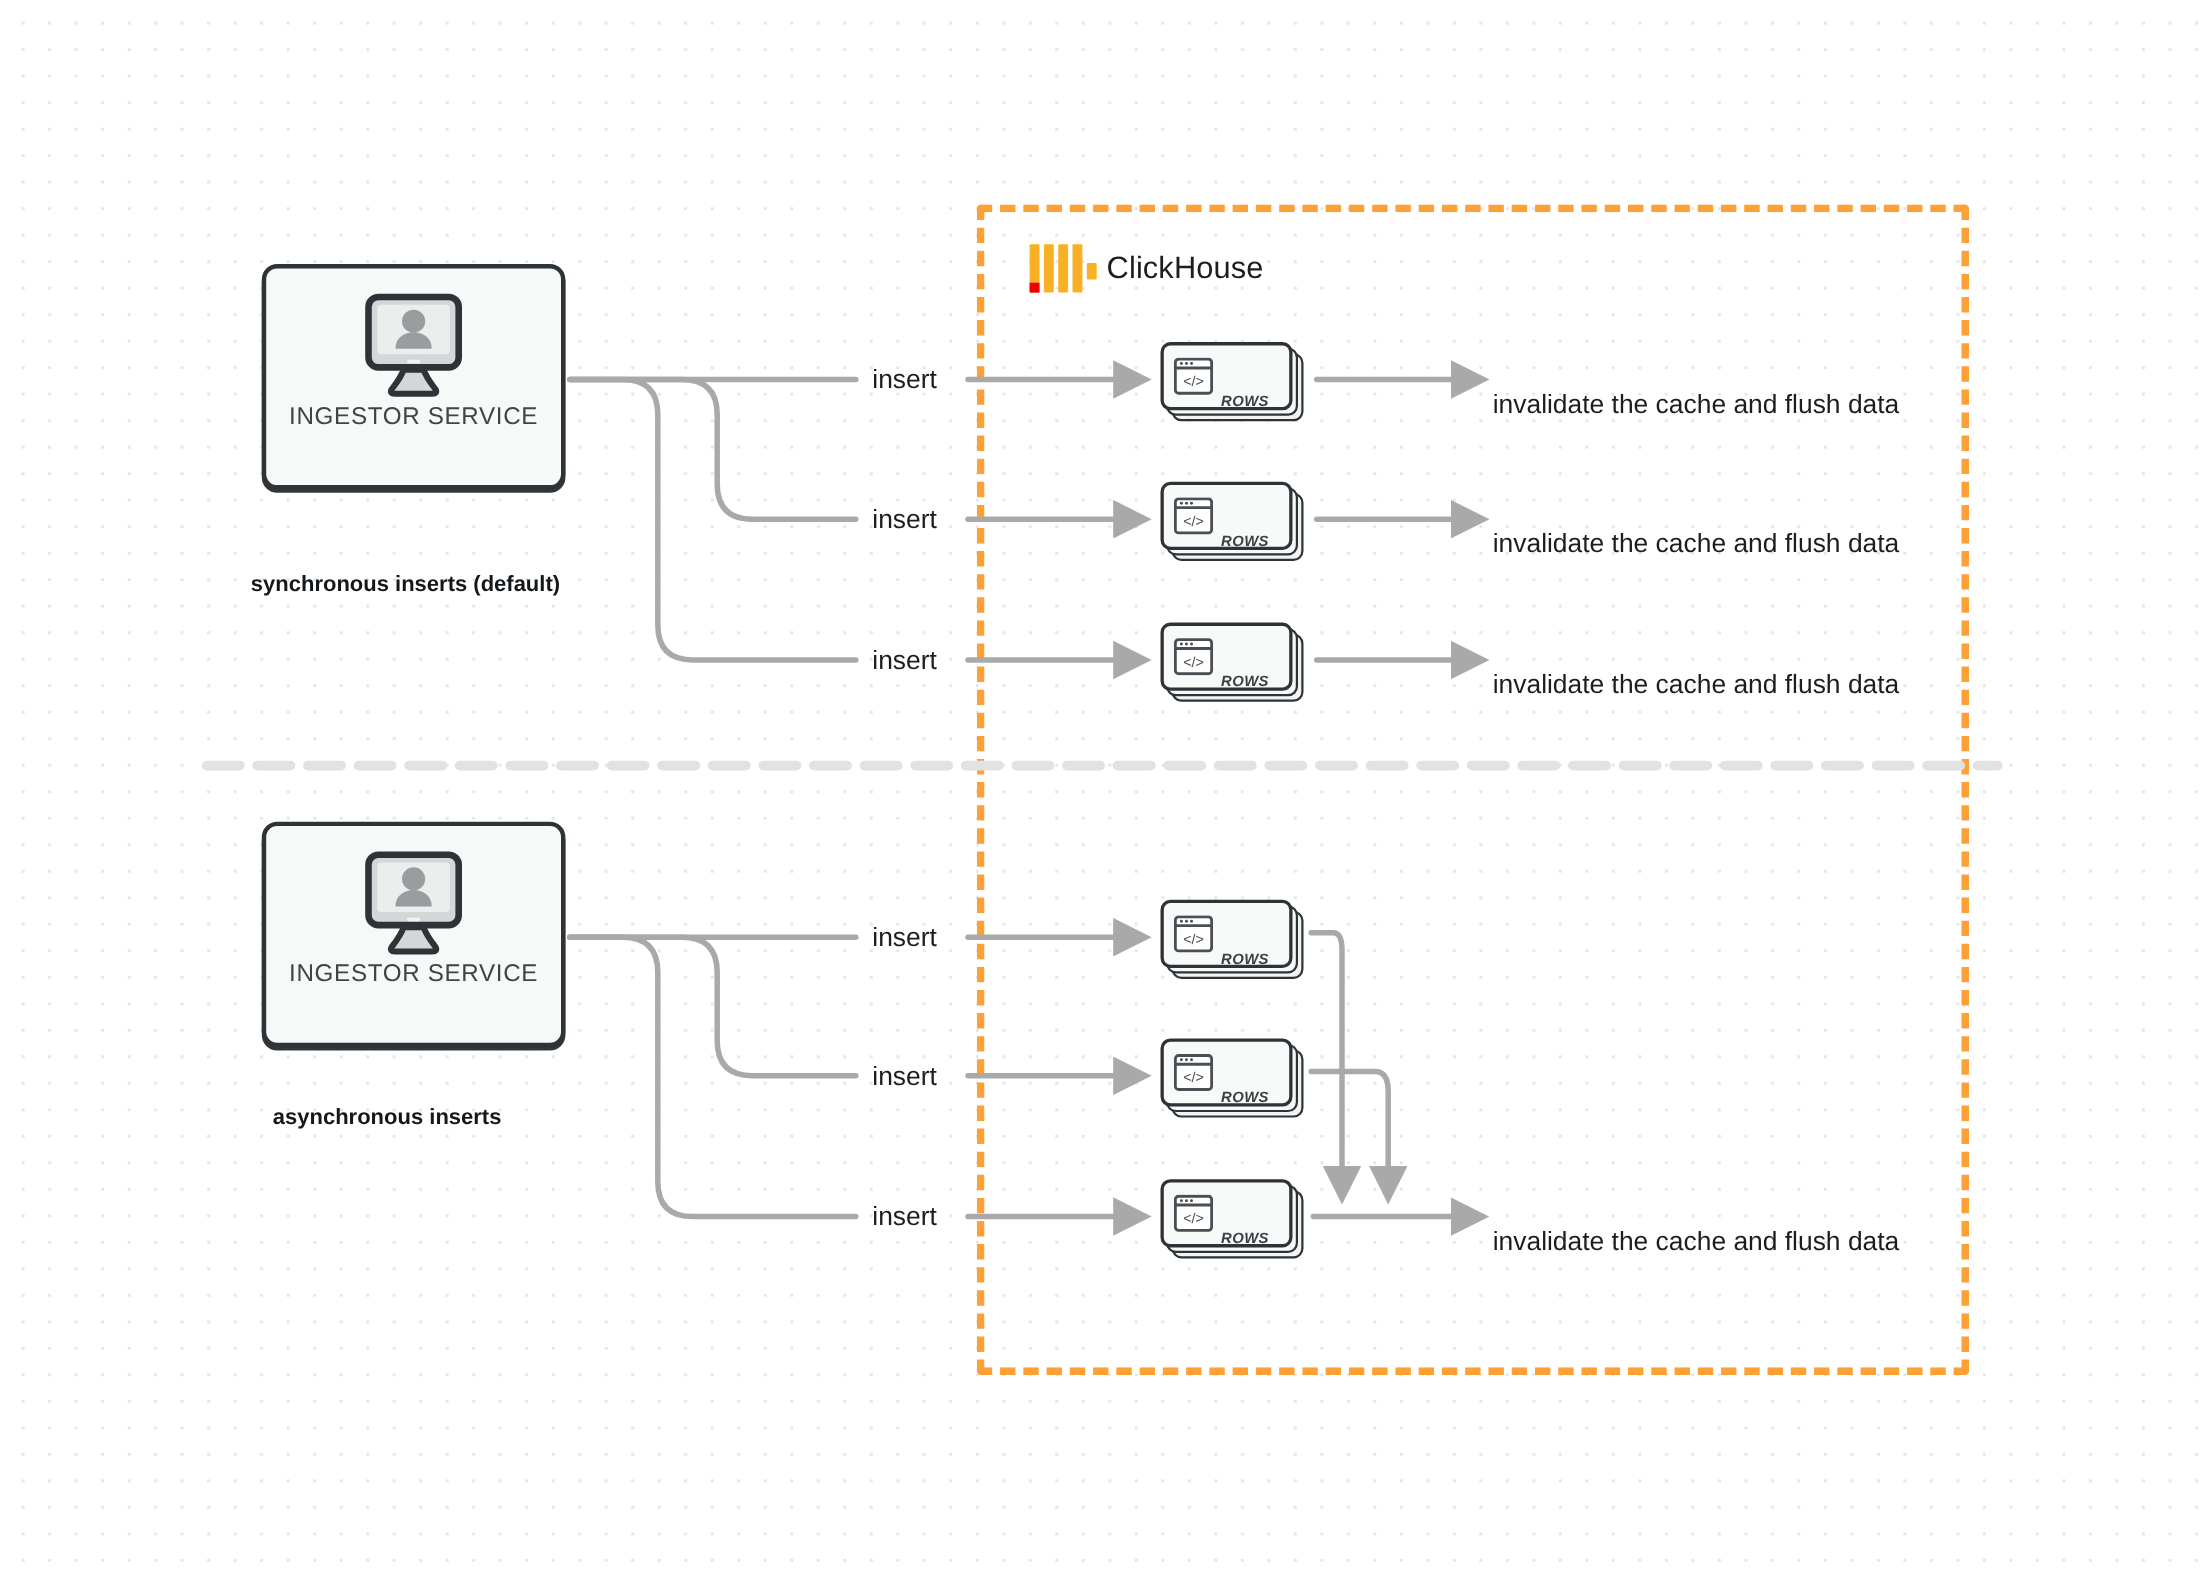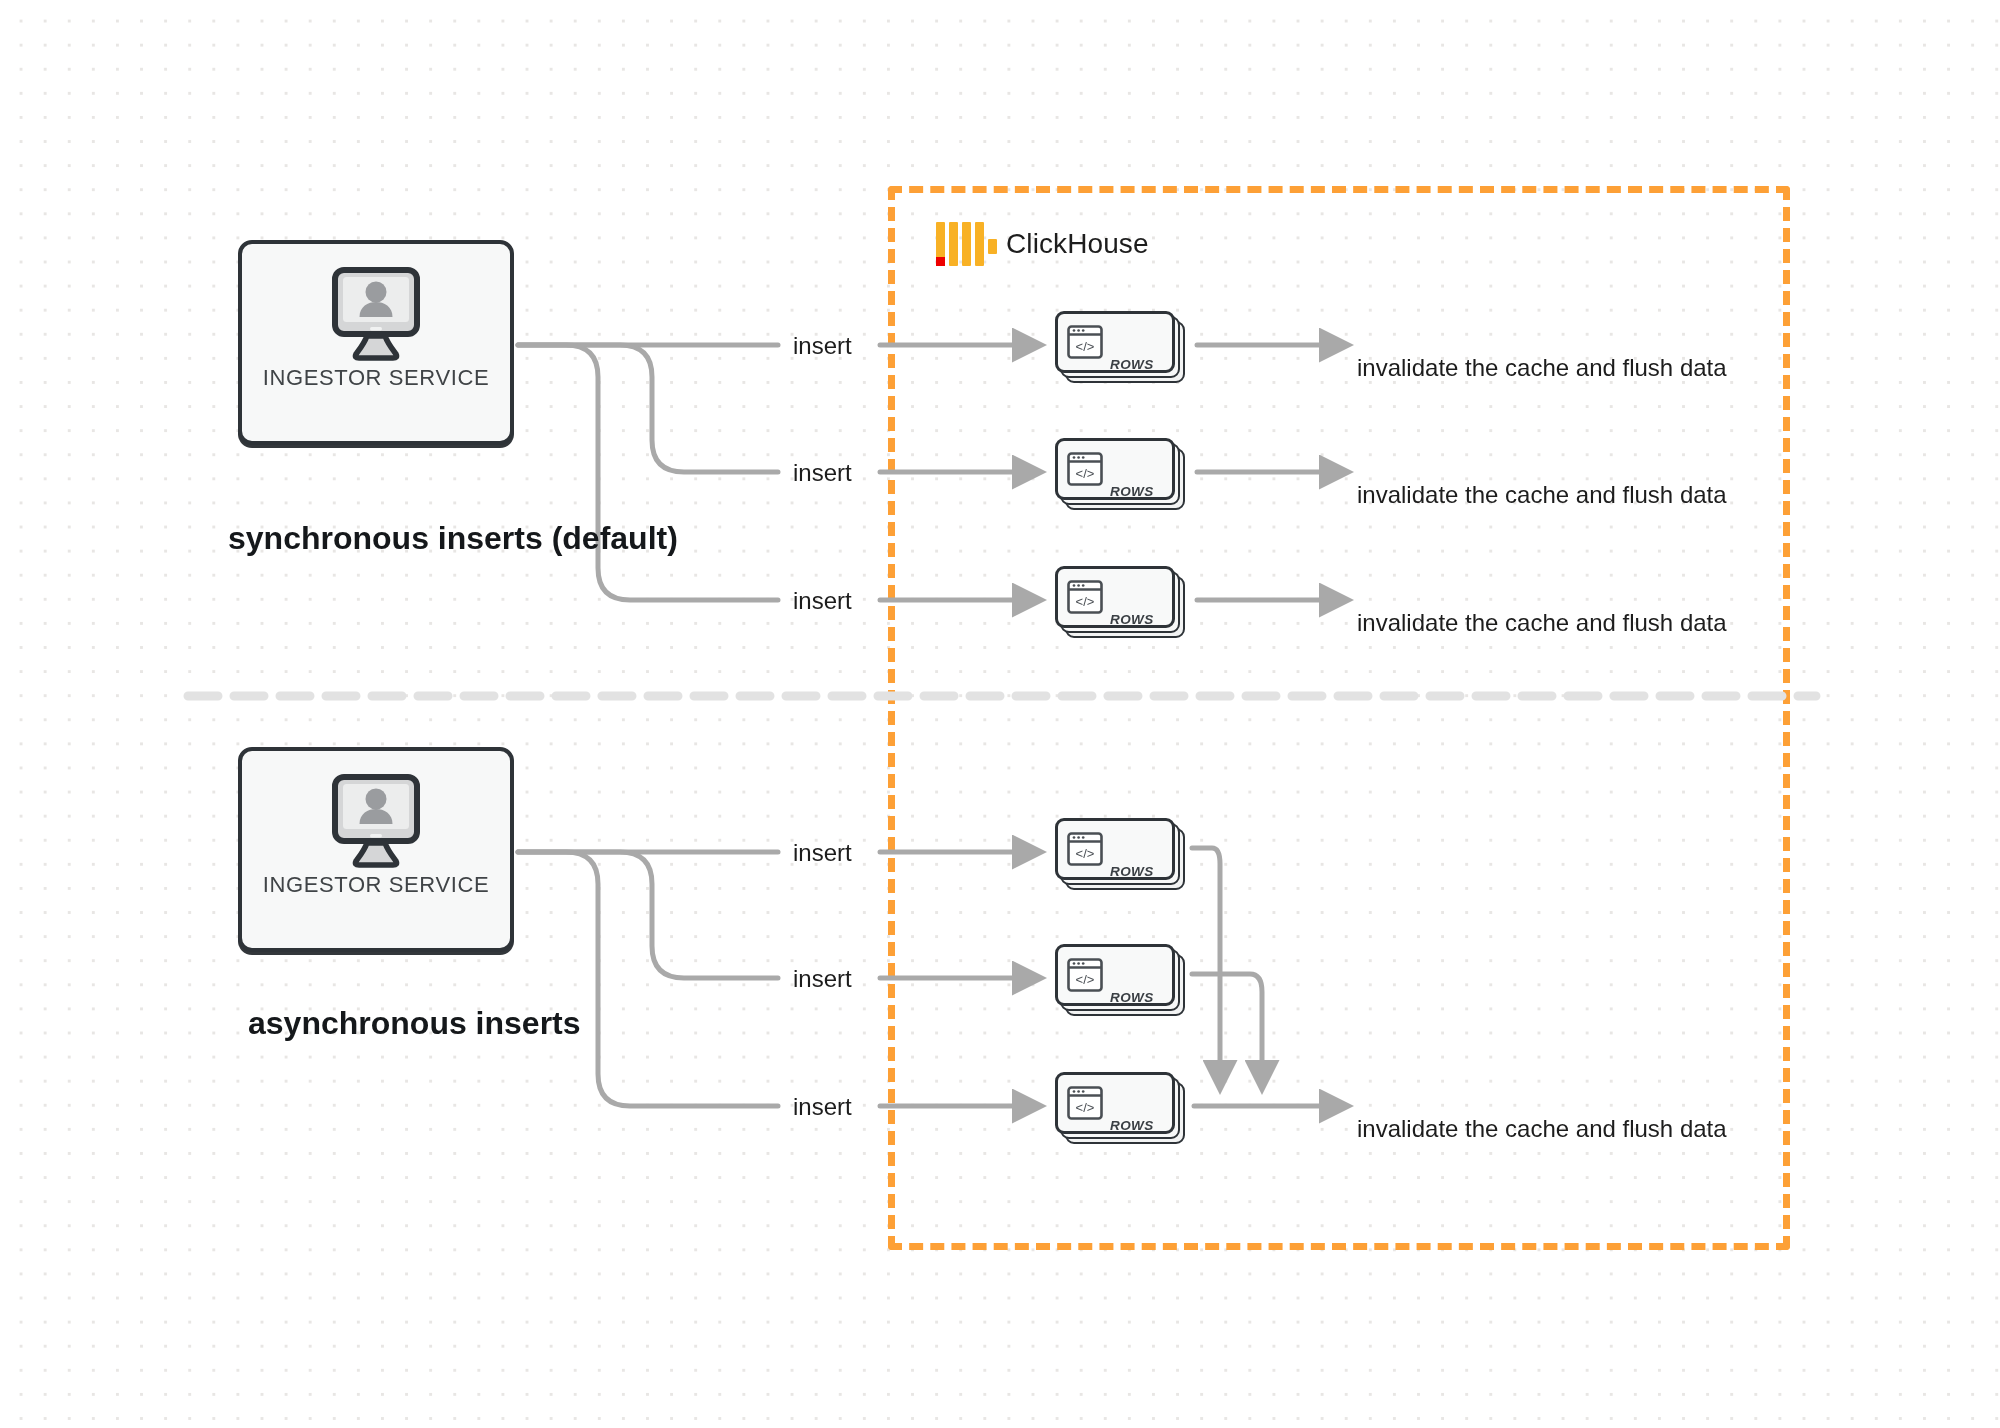--- a/index.html
+++ b/index.html
@@ -75,21 +75,21 @@
   .rows-card .winicon{margin-left:9px;}
   .rows-card .rows-label{
     margin-left:7px;font-style:italic;font-weight:bold;font-size:13.5px;
     color:#3a3f44;letter-spacing:.4px;margin-top:44px;
   }
 
   
   .lbl{position:absolute;white-space:nowrap;}
   .lbl-insert{font-size:24px;color:#1d1d1d;}
   .lbl-invalidate{font-size:24px;color:#1d1d1d;margin-top:22px;}
-  .lbl-section{font-size:32px;font-weight:bold;color:#15181b;}
+  .lbl-section{font-size:20px;font-weight:bold;color:#15181b;}
 </style>
 </head>
 <body>
 
 <div id="canvas">
 
   <div class="ch-box"></div>
 
   <div class="ch-brand">
     <div class="ch-logo">

